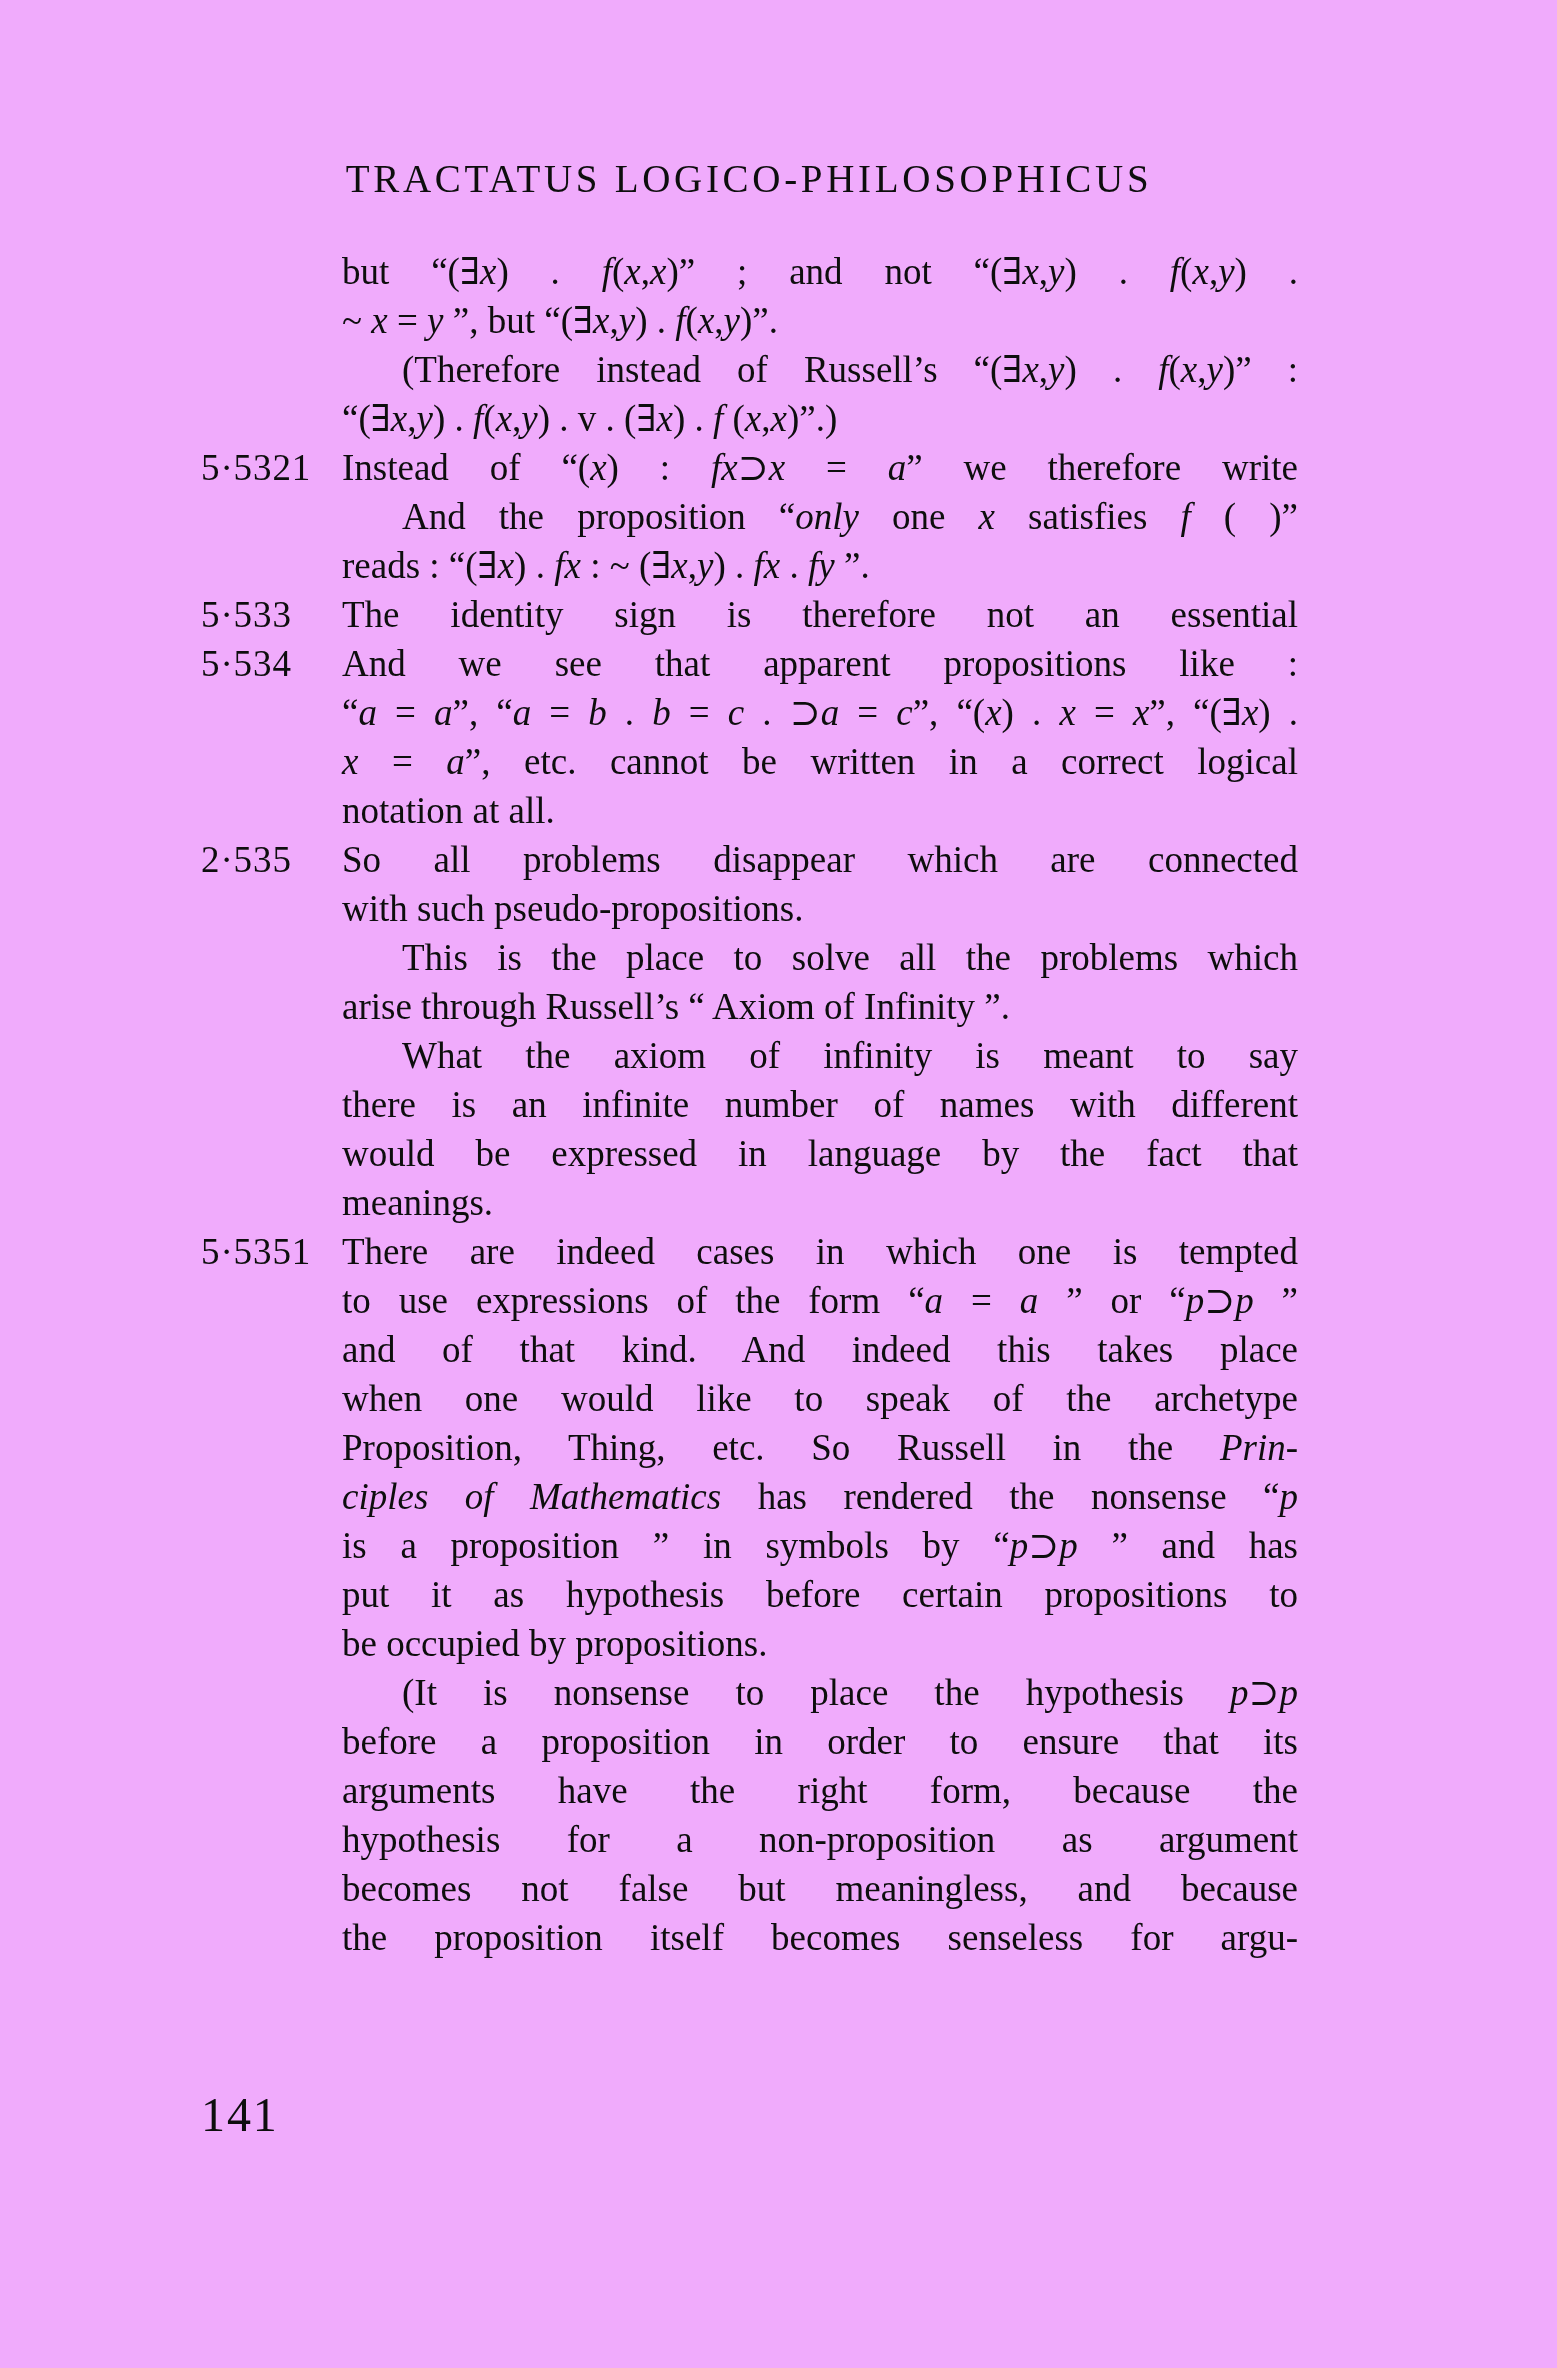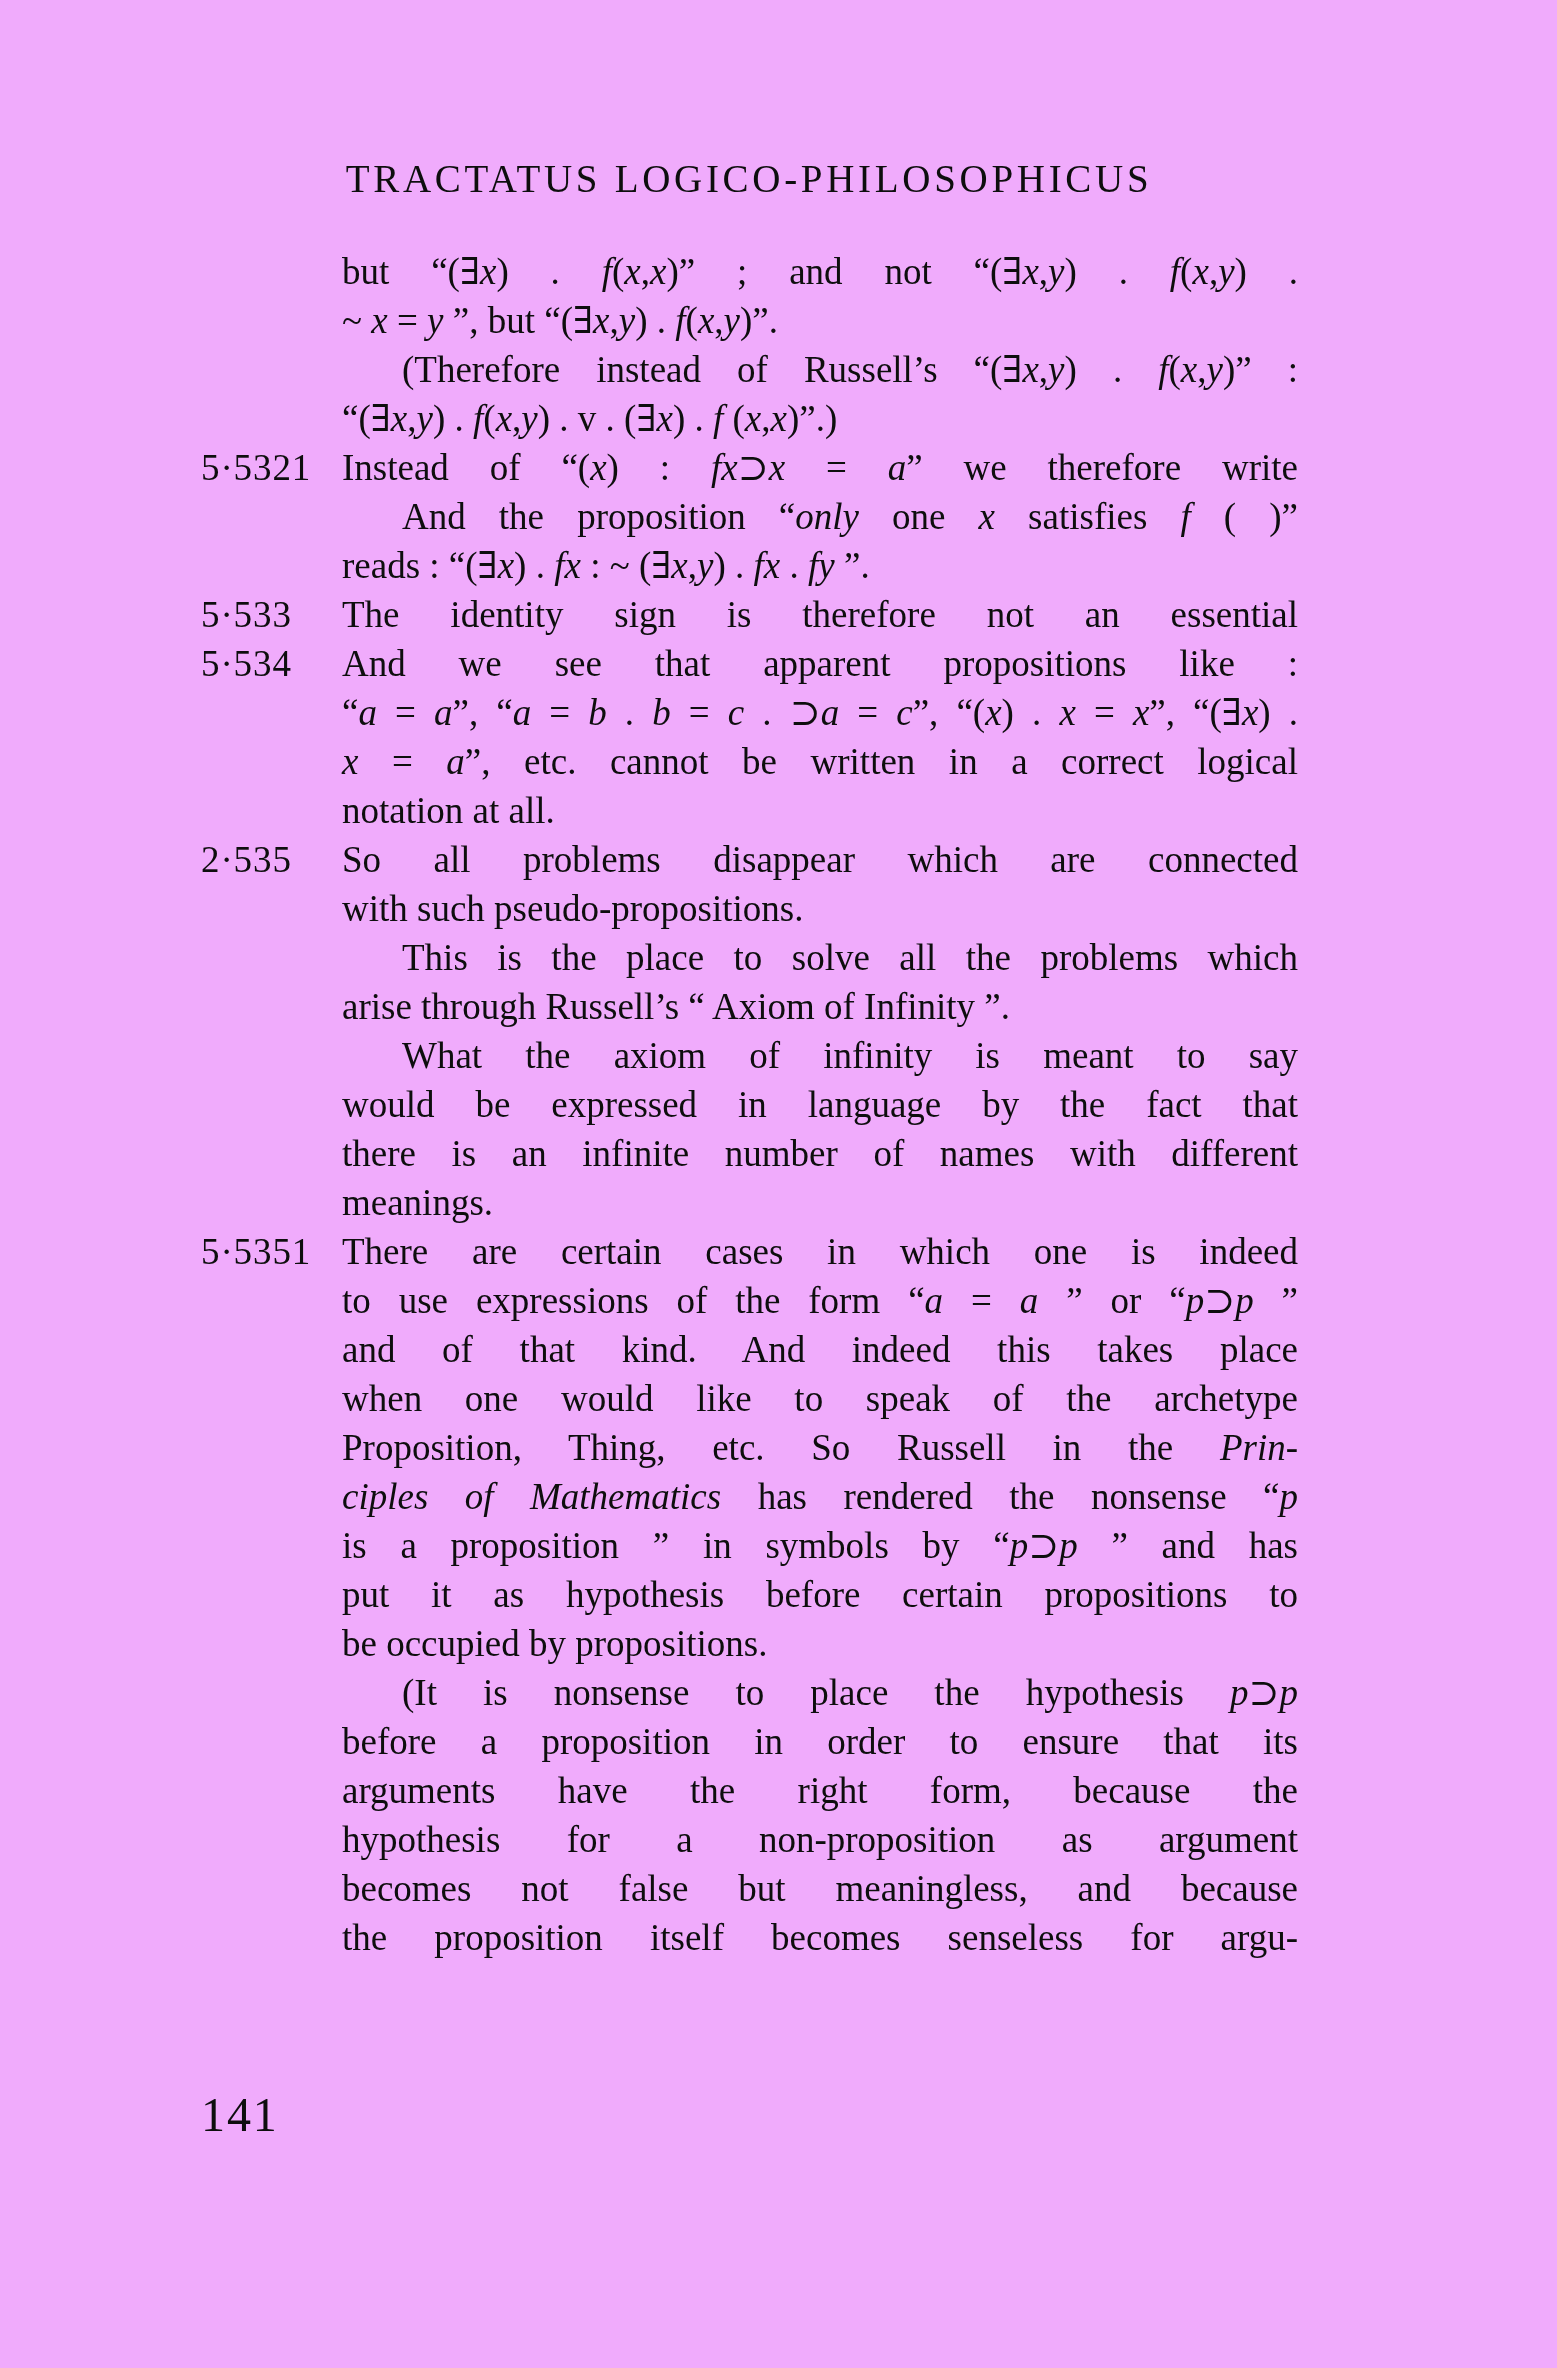--- a/index.html
+++ b/index.html
@@ -110,27 +110,27 @@
         <span class="secnum">2·535</span>
         <div class="line jl">So all problems disappear which are connected</div>
         <div class="line">with such pseudo-propositions.</div>
       </div>
       <div class="para indent">
         <div class="line jl">This is the place to solve all the problems which</div>
         <div class="line">arise through Russell’s “ Axiom of Infinity ”.</div>
       </div>
       <div class="para indent">
         <div class="line jl">What the axiom of infinity is meant to say</div>
+        <div class="line jl">there is an infinite number of names with different</div>
         <div class="line jl">would be expressed in language by the fact that</div>
-        <div class="line jl">there is an infinite number of names with different</div>
         <div class="line">meanings.</div>
       </div>
       <div class="para indent">
         <span class="secnum">5·5351</span>
-        <div class="line jl">There are certain cases in which one is indeed</div>
+        <div class="line jl">There are indeed cases in which one is tempted</div>
         <div class="line jl">to use expressions of the form “<i>a</i> = <i>a</i> ” or “<i>p</i>⊃<i>p</i> ”</div>
         <div class="line jl">and of that kind.  And indeed this takes place</div>
         <div class="line jl">when one would like to speak of the archetype</div>
         <div class="line jl">Proposition, Thing, etc.  So Russell in the <i>Prin-</i></div>
         <div class="line jl"><i>ciples of Mathematics</i> has rendered the nonsense “<i>p</i></div>
         <div class="line jl">is a proposition ” in symbols by “<i>p</i>⊃<i>p</i> ” and has</div>
         <div class="line jl">put it as hypothesis before certain propositions to</div>
         <div class="line">be occupied by propositions.</div>
       </div>
       <div class="para indent">

